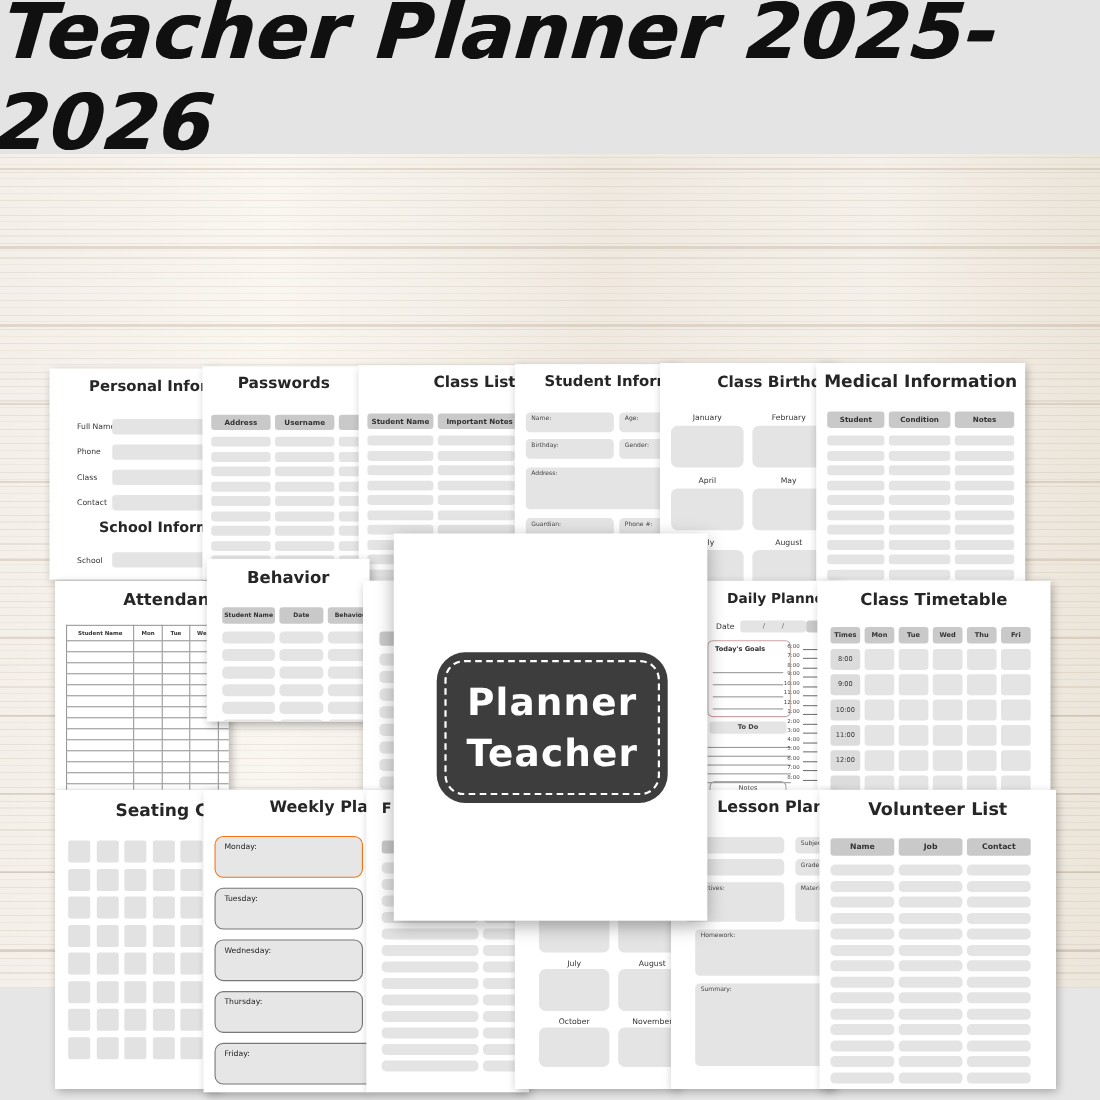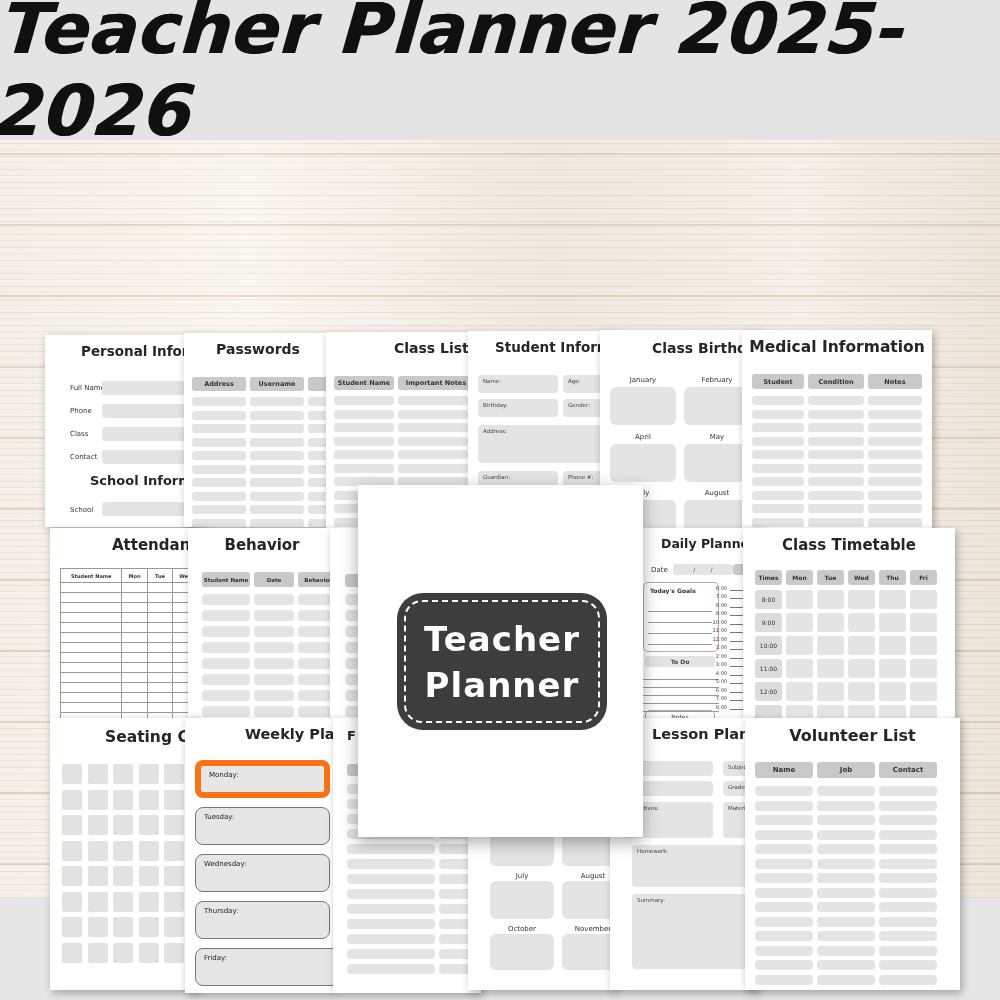--- a/index.html
+++ b/index.html
@@ -387,21 +387,21 @@
               <td></td>
               <td></td>
               <td></td>
               <td></td>
               <td></td>
             </tr>
           </tbody>
       </table>
     </div>
 
-    <div class="page" style="left:188px;top:388px;width:148px;height:190px;z-index:22">
+    <div class="page" style="left:188px;top:368px;width:148px;height:148px;z-index:22">
       <div class="ptc" style="top:8px;font-size:15px">Behavior</div>
       <div class="hp" style="left:14px;top:44px;width:48px;height:15px;font-size:5.5px">Student Name</div>
       <div class="hp" style="left:66px;top:44px;width:40px;height:15px;font-size:5.5px">Date</div>
       <div class="hp" style="left:110px;top:44px;width:44px;height:15px;font-size:5.5px">Behaviour</div>
       <div class="rows" style="left:14px;top:66px;gap:5px">
         <div class="row" style="gap:4px">
           <span class="c" style="width:48px;height:11px;border-radius:4px"></span>
           <span class="c" style="width:40px;height:11px;border-radius:4px"></span>
           <span class="c" style="width:44px;height:11px;border-radius:4px"></span>
         </div>
@@ -692,21 +692,21 @@
           <div class="sq"></div>
           <div class="sq"></div>
           <div class="sq"></div>
           <div class="sq"></div>
         </div>
     </div>
 
     <div class="page" style="left:185px;top:578px;width:150px;height:275px;z-index:32">
       <div class="pt" style="left:60px;top:8px;font-size:14.5px">Weekly Planner</div>
       <div style="position:absolute;left:10px;top:42px;display:flex;flex-direction:column;gap:9px">
-        <div style="position:relative;width:135px;height:38px;background:#e6e6e6;border:6px solid #f97316;border-radius:8px;box-sizing:border-box">
+        <div style="position:relative;width:135px;height:38px;background:#e6e6e6;border:1px solid #f97316;border-radius:8px;box-sizing:border-box">
           <span style="position:absolute;left:8px;top:5px;font-size:7px;color:#222">Monday:</span>
         </div>
       <div style="position:relative;width:135px;height:38px;background:#e6e6e6;border:1px solid #777;border-radius:8px;box-sizing:border-box">
           <span style="position:absolute;left:8px;top:5px;font-size:7px;color:#222">Tuesday:</span>
         </div>
           <div style="position:relative;width:135px;height:38px;background:#e6e6e6;border:1px solid #777;border-radius:8px;box-sizing:border-box">
           <span style="position:absolute;left:8px;top:5px;font-size:7px;color:#222">Wednesday:</span>
         </div>
           <div style="position:relative;width:135px;height:38px;background:#e6e6e6;border:1px solid #777;border-radius:8px;box-sizing:border-box">
           <span style="position:absolute;left:8px;top:5px;font-size:7px;color:#222">Thursday:</span>
@@ -902,22 +902,22 @@
           <span class="c" style="width:58px;height:10px;border-radius:4px"></span>
           <span class="c" style="width:58px;height:10px;border-radius:4px"></span>
           <span class="c" style="width:58px;height:10px;border-radius:4px"></span>
         </div>
         </div>
     </div>
 
     <div class="cover">
       <div class="board">
         <div class="board-inner">
+          <div class="board-line">Planner</div>
           <div class="board-line">Teacher</div>
-          <div class="board-line">Planner</div>
         </div>
       </div>
     </div>
 
   </div>
 
   <div class="footer">
     <span>PDF Printable</span>
     <span>40 png</span>
     <span>40 jpg</span>

